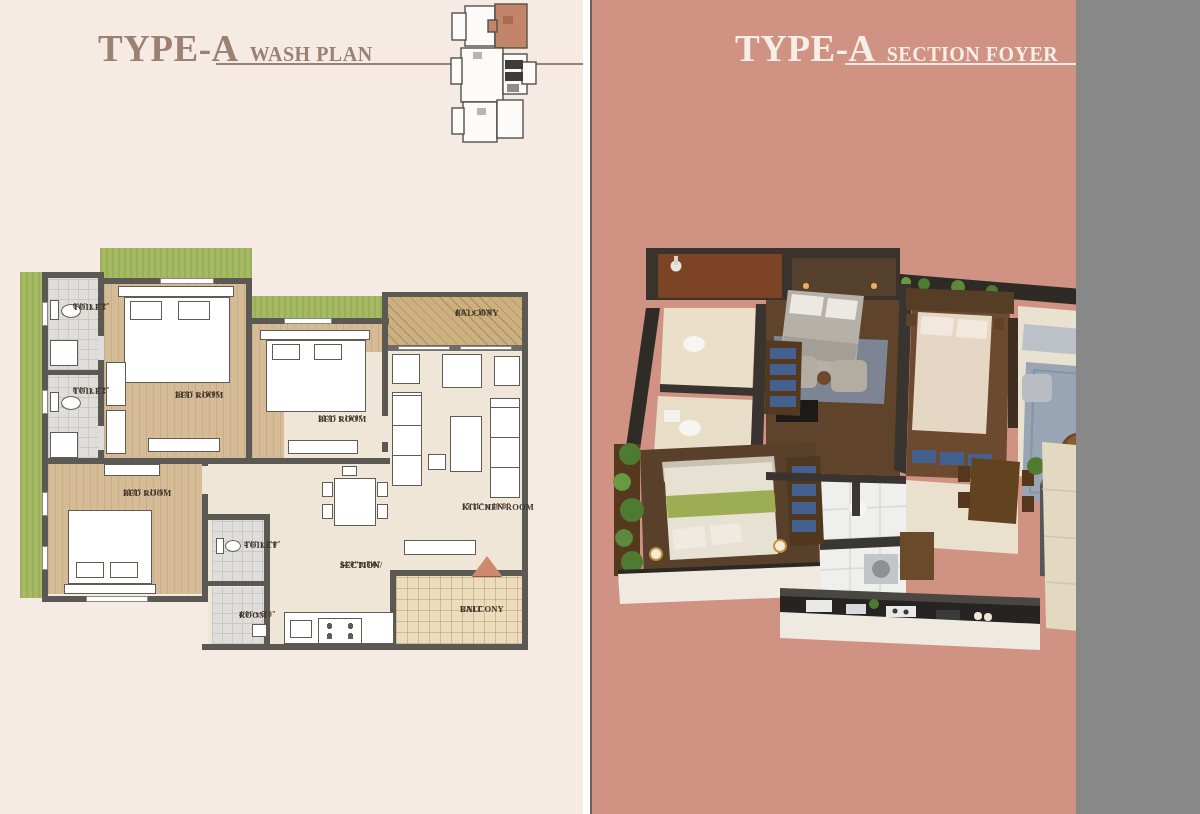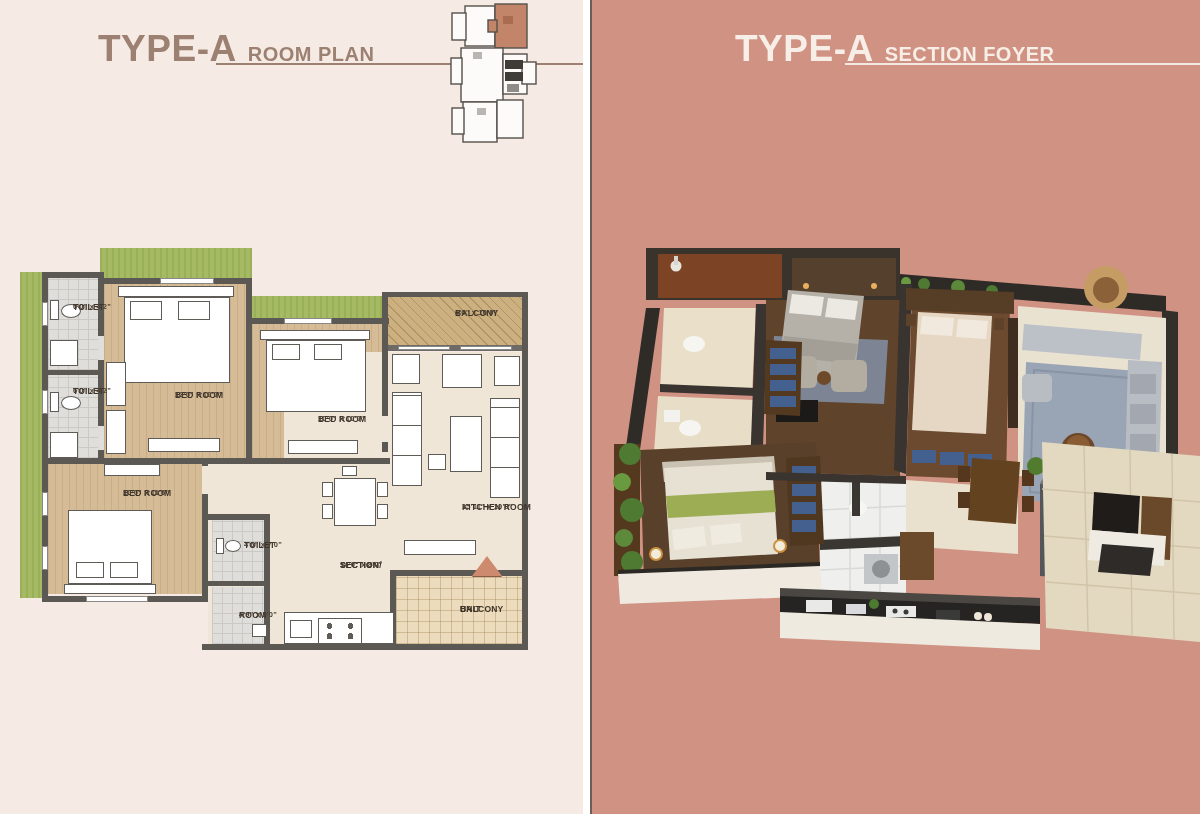--- a/index.html
+++ b/index.html
@@ -1,17 +1,17 @@
 <!DOCTYPE html>
 <html><head>
 <meta charset="utf-8">
 <style>
   html,body{margin:0;padding:0;background:#888;}
-  .canvas{position:relative;width:1200px;height:814px;overflow:hidden;
-    font-family:Liberation Sans, sans-serif;background:#f6ebe4;}
+  .canvas{position:relative;width:1076px;height:814px;overflow:hidden;
+    font-family:Liberation Serif, serif;background:#f6ebe4;}
   .panel{position:absolute;top:0;height:814px;}
   .lpanel{left:0;width:583px;background:#f6ebe4;}
   .rpanel{left:592px;width:608px;background:#d09282;}
   .div-white{position:absolute;left:583px;top:0;width:7px;height:814px;background:#ffffff;}
   .div-line{position:absolute;left:590px;top:0;width:2px;height:814px;background:#6b5f58;}
   .title-row{position:absolute;display:flex;align-items:baseline;gap:11px;white-space:nowrap;}
   .title-big{font-size:37px;font-weight:700;letter-spacing:.5px;line-height:1;}
   .title-sub{font-size:20px;font-weight:600;letter-spacing:.5px;line-height:1;}
   .t-brown{color:#9c8172;}
   .t-light{color:#f7efe7;}
@@ -52,21 +52,21 @@
 
 <div class="canvas">
 
   <div class="panel lpanel"></div>
   <div class="panel rpanel"></div>
   <div class="div-white"></div>
   <div class="div-line"></div>
 
   <div class="title-row" style="left:98px;top:30px;">
     <span class="title-big t-brown">TYPE-A</span>
-    <span class="title-sub t-brown">ROOM PLAN</span>
+    <span class="title-sub t-brown">WASH PLAN</span>
   </div>
   <div class="underline" style="left:216px;top:63px;width:367px;background:#9c8172;"></div>
 
   <div class="title-row" style="left:735px;top:30px;">
     <span class="title-big t-light">TYPE-A</span>
     <span class="title-sub t-light">SECTION FOYER</span>
   </div>
   <div class="underline" style="left:845px;top:63px;width:355px;background:#f3e9e2;"></div>
 
   <svg class="keyplan" viewBox="0 0 97 148">

